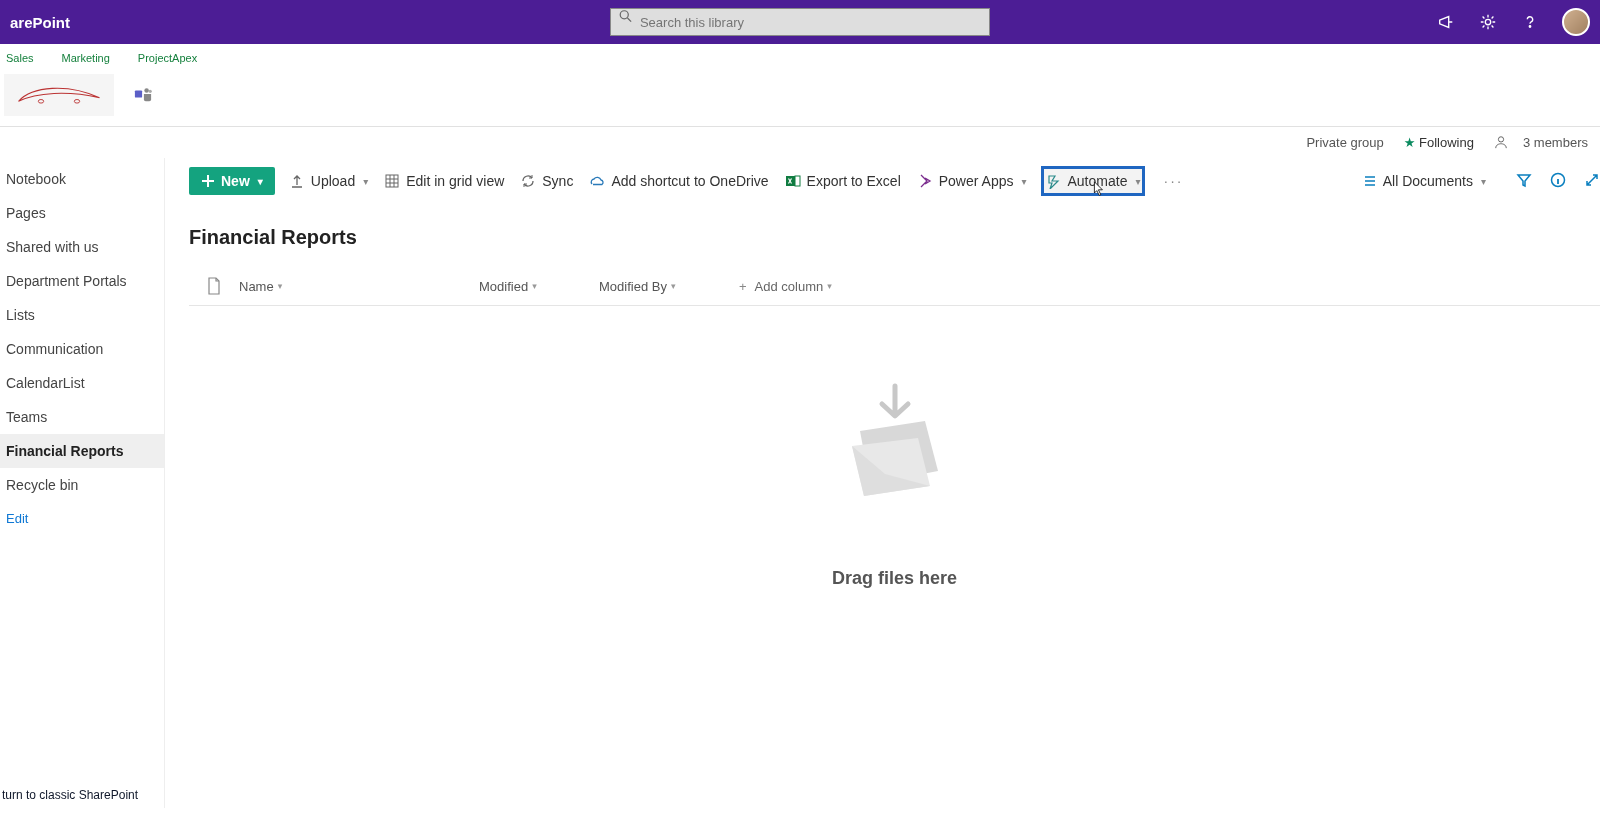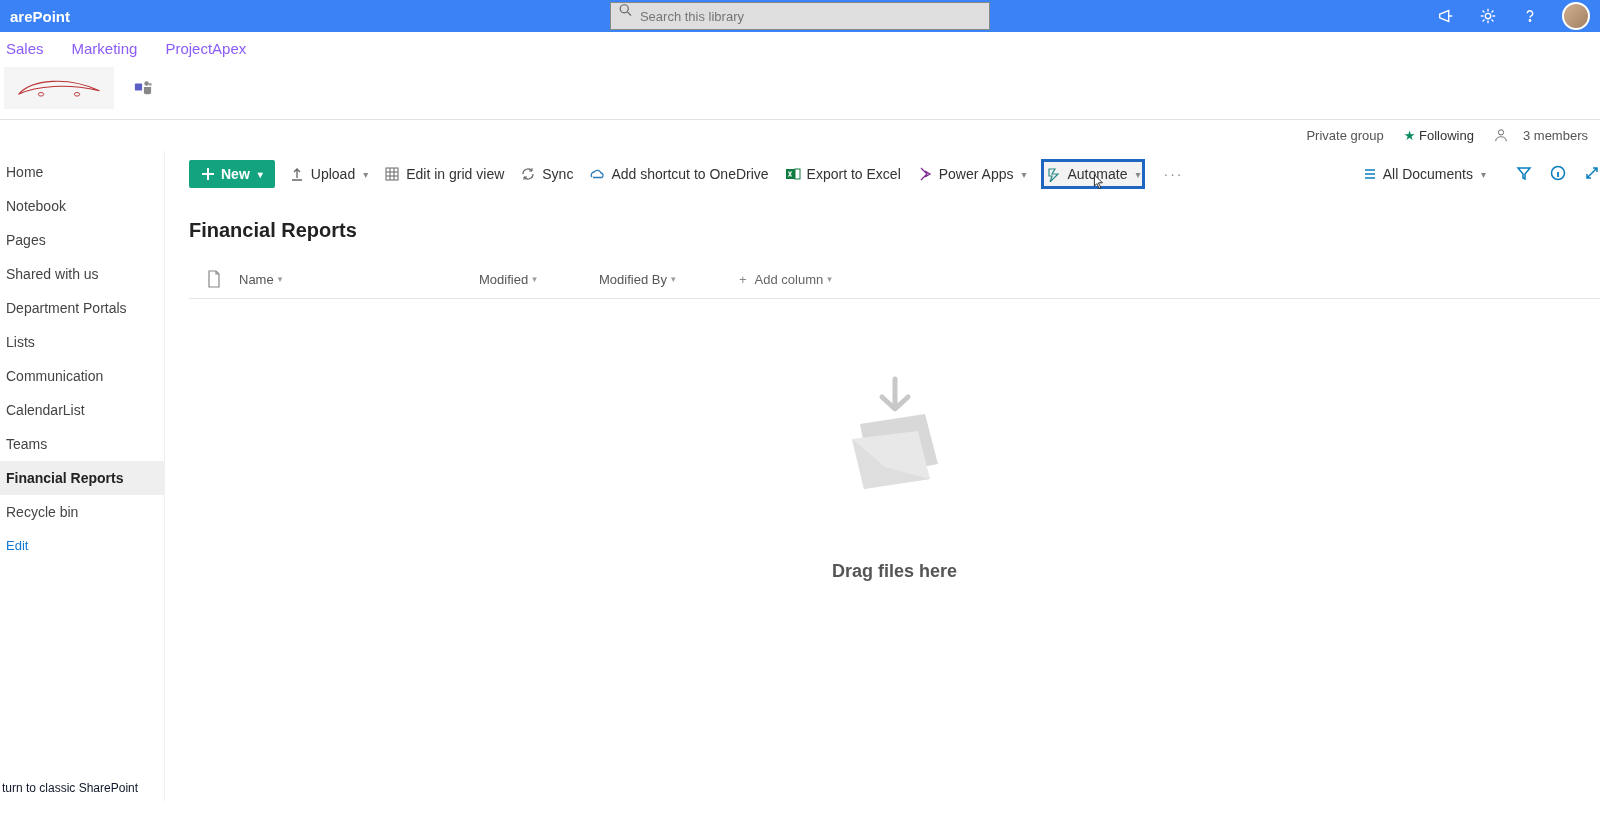--- a/index.html
+++ b/index.html
@@ -1,32 +1,32 @@
 <!DOCTYPE html>
 <html><head>
 <meta charset="utf-8">
 <style>
   * { box-sizing: border-box; margin: 0; padding: 0; }
   body { font-family: "Segoe UI", Arial, sans-serif; font-size: 14px; color: #323130; background: #fff; }
   
   
-  .topbar { display: flex; align-items: center; height: 32px; background: #3b82f6; color: #fff; padding: 0 10px; }
+  .topbar { display: flex; align-items: center; height: 44px; background: #4c1d95; color: #fff; padding: 0 10px; }
   .topbar .app-title { font-size: 15px; font-weight: 600; }
   .search-wrap { flex: 0 0 380px; margin-left: auto; margin-right: auto; }
   .search-wrap { position: absolute; left: 50%; transform: translateX(-50%); }
   .search { display: flex; width: 380px; height: 28px; background: #dedede; border: 1px solid #888; }
   .search svg { width: 14px; height: 14px; margin: 0 8px; fill: #666; }
   .search input { border: none; background: transparent; outline: none; font-size: 13px; color: #555; width: 100%; }
   .topbar-right { margin-left: auto; display: flex; align-items: center; gap: 22px; }
   .topbar-right .iconbtn { width: 20px; height: 20px; display: flex; align-items: center; justify-content: center; cursor: pointer; }
   .topbar-right .iconbtn svg { width: 18px; height: 18px; fill: none; stroke: #fff; stroke-width: 1.5; }
   .avatar { width: 28px; height: 28px; border-radius: 50%; background: linear-gradient(135deg,#d0b090,#a08060); border: 2px solid #fff; }
   
   
-  .hubnav { display: flex; gap: 28px; padding: 4px 6px 0; font-size: 15px; color: #8b5cf6; border-bottom: none; }
+  .hubnav { display: flex; gap: 28px; padding: 4px 6px 0; font-size: 11px; color: #15803d; border-bottom: none; }
   .hubnav span { cursor: pointer; padding: 4px 0; }
   
   
   .siterow { display: flex; align-items: center; padding: 6px 4px 10px; gap: 20px; border-bottom: 1px solid #e1e1e1; }
   .sitelogo { width: 110px; height: 42px; background: #f5f5f5; display: flex; align-items: center; justify-content: center; }
   .sitelogo svg { width: 90px; height: 28px; }
   .teams-icon { width: 18px; height: 18px; }
   
   
   .infobar { display: flex; justify-content: flex-end; align-items: center; gap: 20px; padding: 8px 12px; font-size: 13px; color: #555; }
@@ -149,21 +149,20 @@
         <circle cx="8" cy="5" r="3" fill="none" stroke="#555"></circle>
         <path d="M2 15 c0-4 4-5 6-5 s6 1 6 5" fill="none" stroke="#555"></path>
       </svg>
     <span>3 members</span>
   </span>
 </div>
 
 <div class="layout">
 
   <div class="sidenav">
-    <div class="item">Home</div>
     <div class="item">Notebook</div>
     <div class="item">Pages</div>
     <div class="item">Shared with us</div>
     <div class="item">Department Portals</div>
     <div class="item">Lists</div>
     <div class="item">Communication</div>
     <div class="item">CalendarList</div>
     <div class="item">Teams</div>
     <div class="item active">Financial Reports</div>
     <div class="item">Recycle bin</div>

